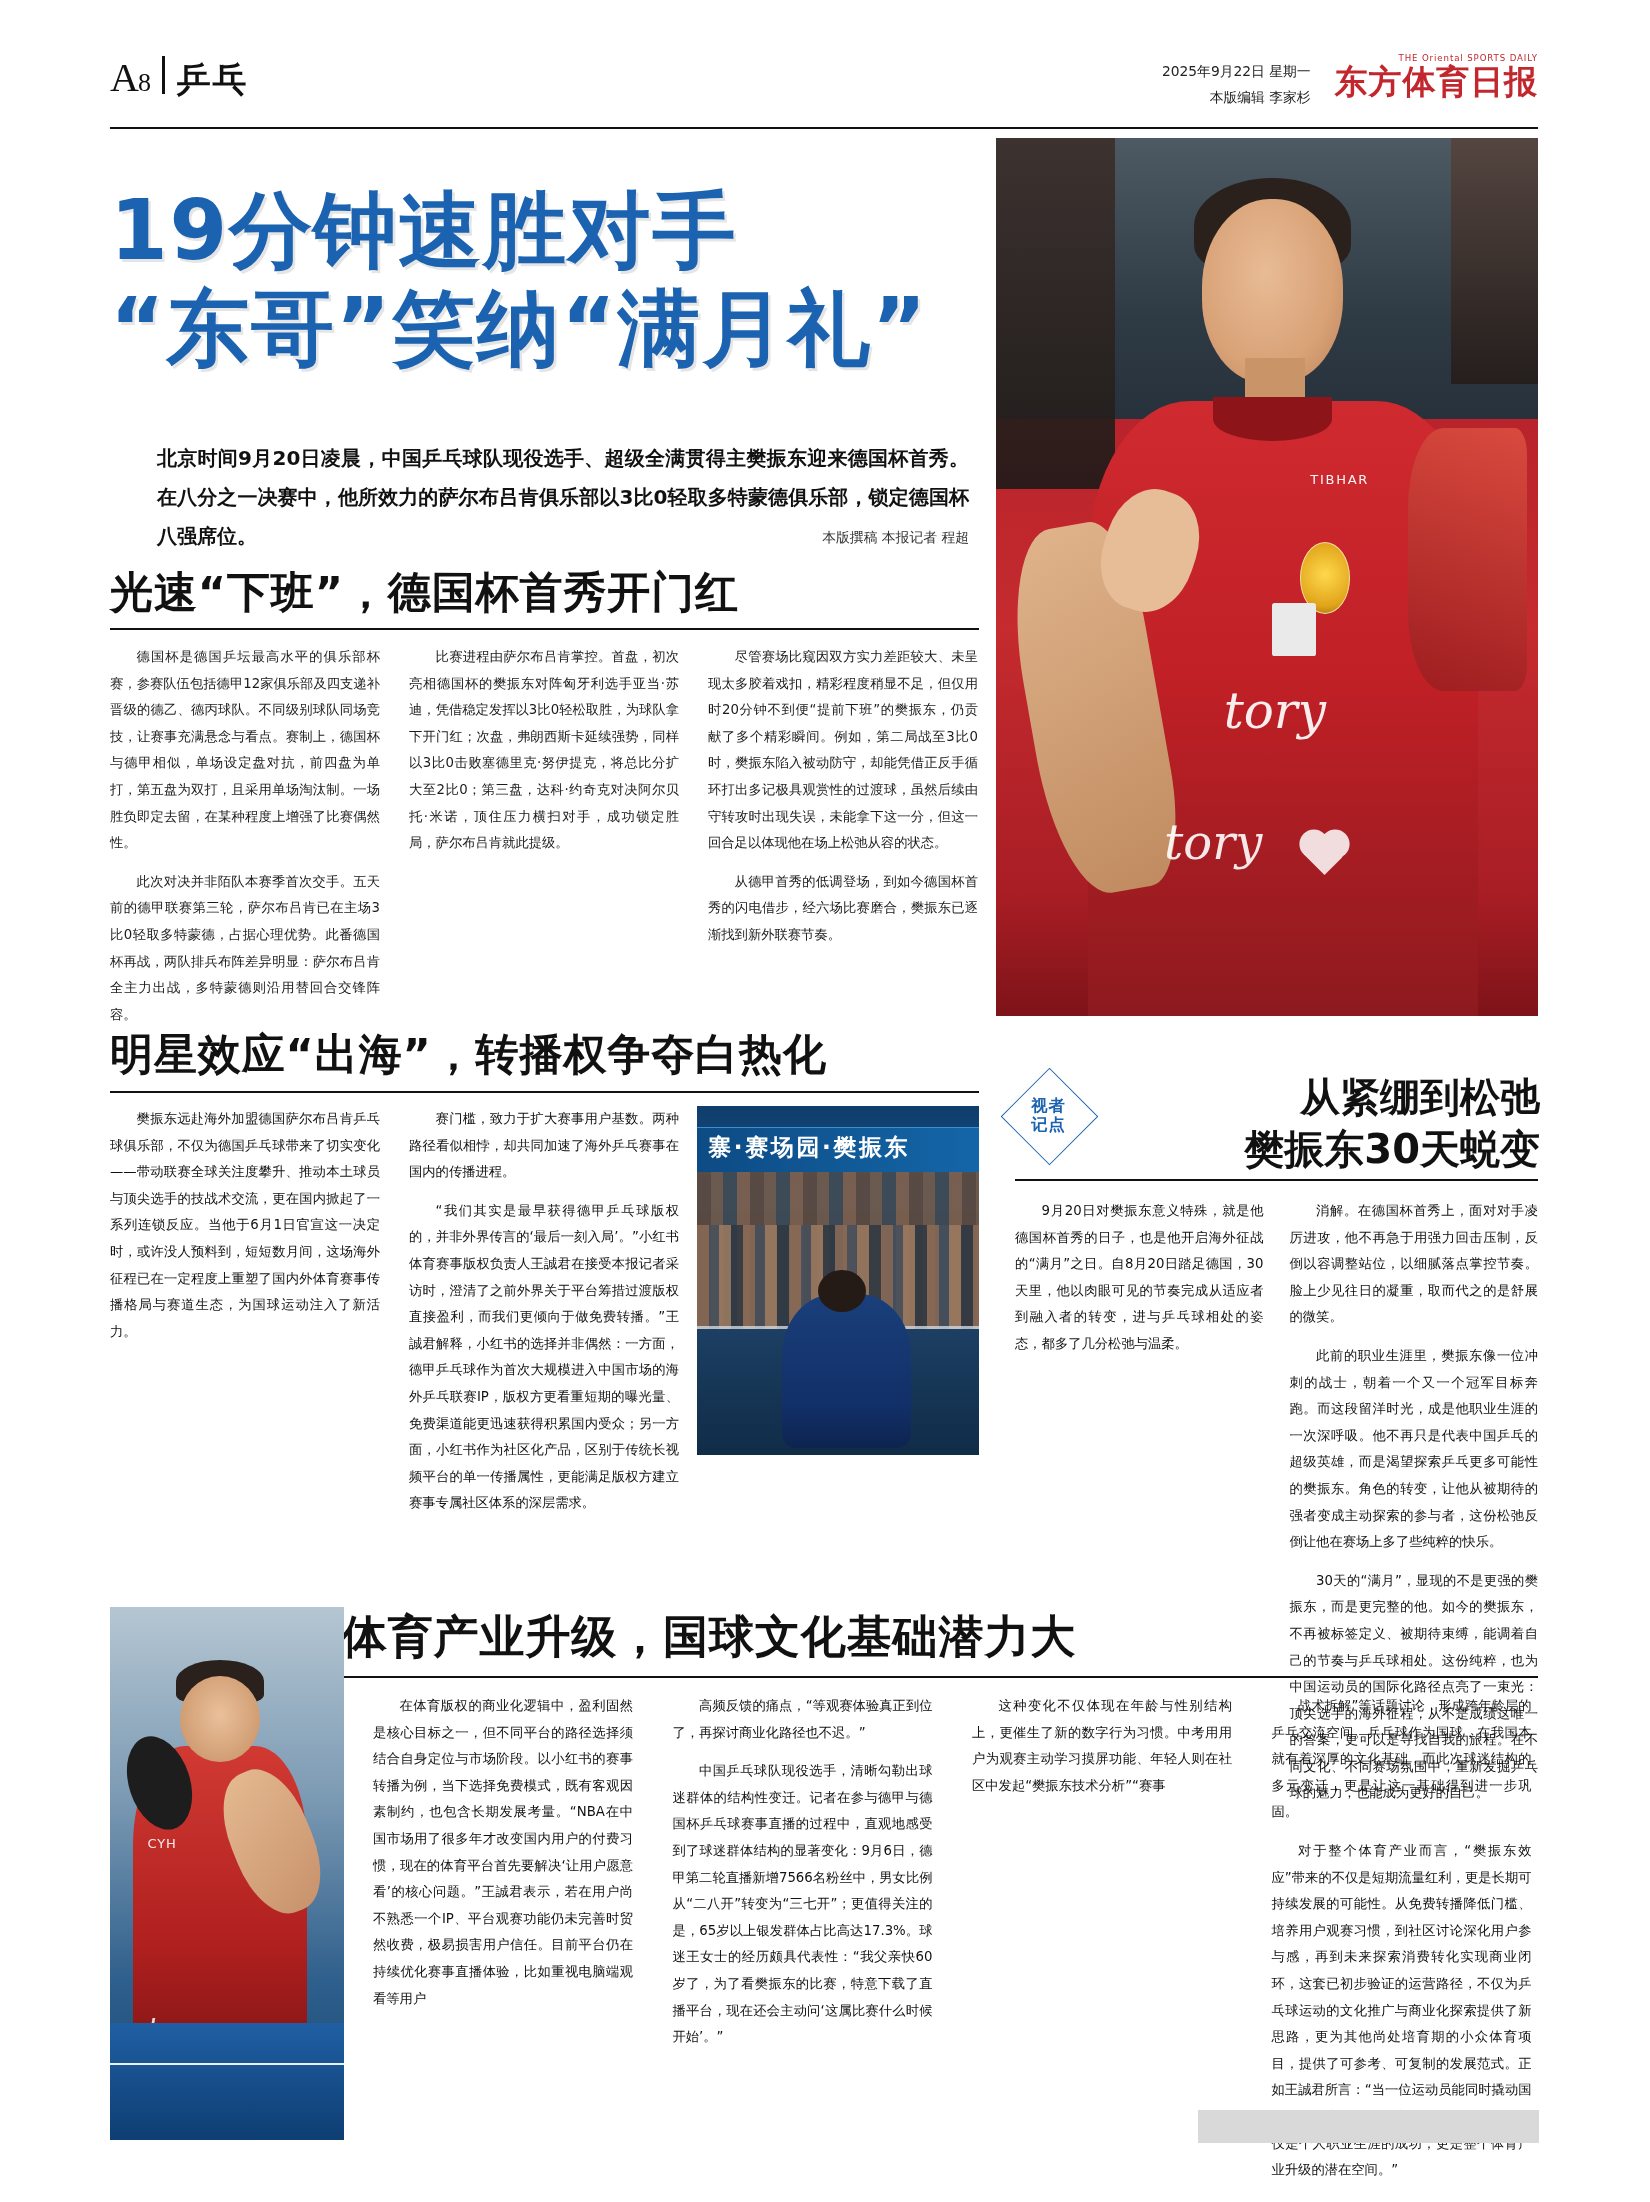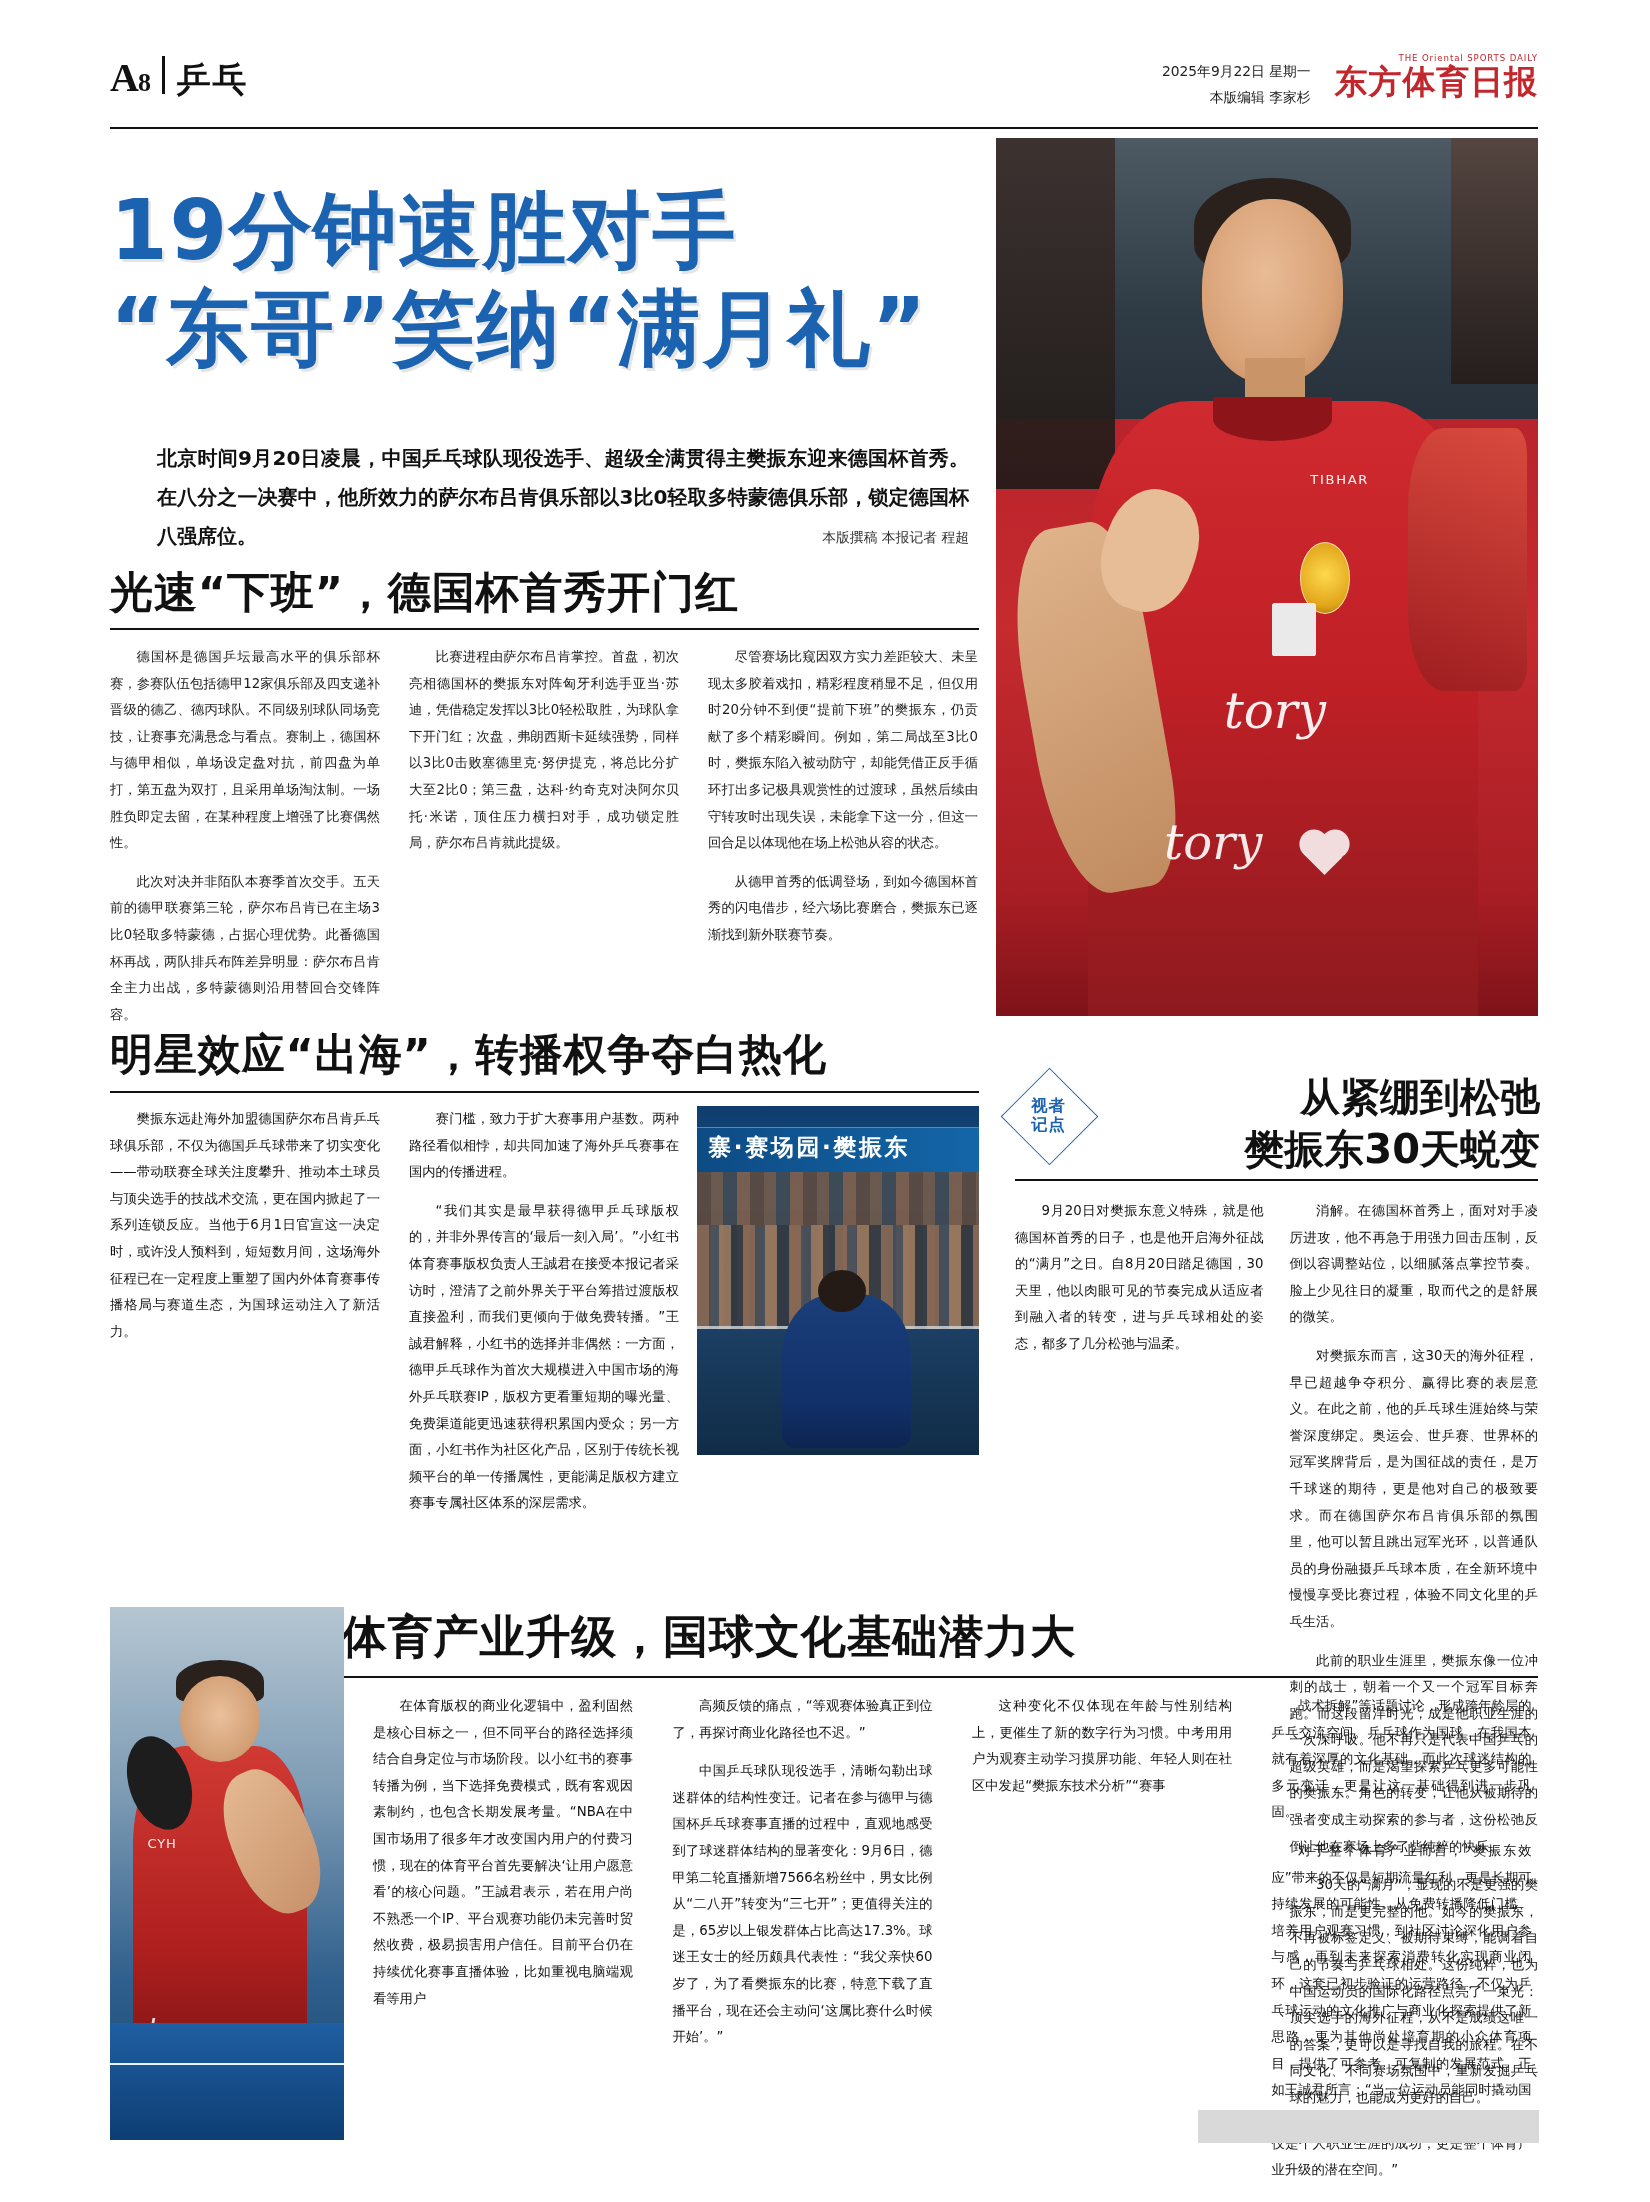--- a/index.html
+++ b/index.html
@@ -34,21 +34,21 @@
     align-items: flex-start;
     justify-content: space-between;
   }
   .mast-left {
     display: flex;
     align-items: baseline;
     gap: 12px;
   }
   .mast-a8 {
     font-family: "Liberation Serif", serif;
-    font-weight: bold;
+    font-weight: normal;
     font-size: 40px;
     letter-spacing: -0.9px;
     line-height: 1;
     text-align: right;
   }
   .mast-a8 sub {
     font-size: 26px;
     vertical-align: baseline;
   }
   .mast-sep {
@@ -531,21 +531,20 @@
     <div>从紧绷到松弛</div>
     <div>樊振东30天蜕变</div>
   </div>
   <div class="rule-3"></div>
   <div class="cols-3">
     <div class="col3">
       <p>9月20日对樊振东意义特殊，就是他德国杯首秀的日子，也是他开启海外征战的“满月”之日。自8月20日踏足德国，30天里，他以肉眼可见的节奏完成从适应者到融入者的转变，进与乒乓球相处的姿态，都多了几分松弛与温柔。</p>
     </div>
     <div class="col3">
       <p>消解。在德国杯首秀上，面对对手凌厉进攻，他不再急于用强力回击压制，反倒以容调整站位，以细腻落点掌控节奏。脸上少见往日的凝重，取而代之的是舒展的微笑。</p>
-      <p>对樊振东而言，这30天的海外征程，早已超越争夺积分、赢得比赛的表层意义。在此之前，他的乒乓球生涯始终与荣誉深度绑定。奥运会、世乒赛、世界杯的冠军奖牌背后，是为国征战的责任，是万千球迷的期待，更是他对自己的极致要求。而在德国萨尔布吕肯俱乐部的氛围里，他可以暂且跳出冠军光环，以普通队员的身份融摄乒乓球本质，在全新环境中慢慢享受比赛过程，体验不同文化里的乒乓生活。</p>
       <p>此前的职业生涯里，樊振东像一位冲刺的战士，朝着一个又一个冠军目标奔跑。而这段留洋时光，成是他职业生涯的一次深呼吸。他不再只是代表中国乒乓的超级英雄，而是渴望探索乒乓更多可能性的樊振东。角色的转变，让他从被期待的强者变成主动探索的参与者，这份松弛反倒让他在赛场上多了些纯粹的快乐。</p>
       <p>30天的“满月”，显现的不是更强的樊振东，而是更完整的他。如今的樊振东，不再被标签定义、被期待束缚，能调着自己的节奏与乒乓球相处。这份纯粹，也为中国运动员的国际化路径点亮了一束光：顶尖选手的海外征程，从不是成绩这唯一的答案，更可以是寻找自我的旅程。在不同文化、不同赛场氛围中，重新发掘乒乓球的魅力，也能成为更好的自己。</p>
     </div>
   </div>
 
   <div class="subhead-3">撬动体育产业升级，国球文化基础潜力大</div>
   <div class="rule-4"></div>
 
   <div class="bottom-photo">
     <div class="bp-bg"></div>

